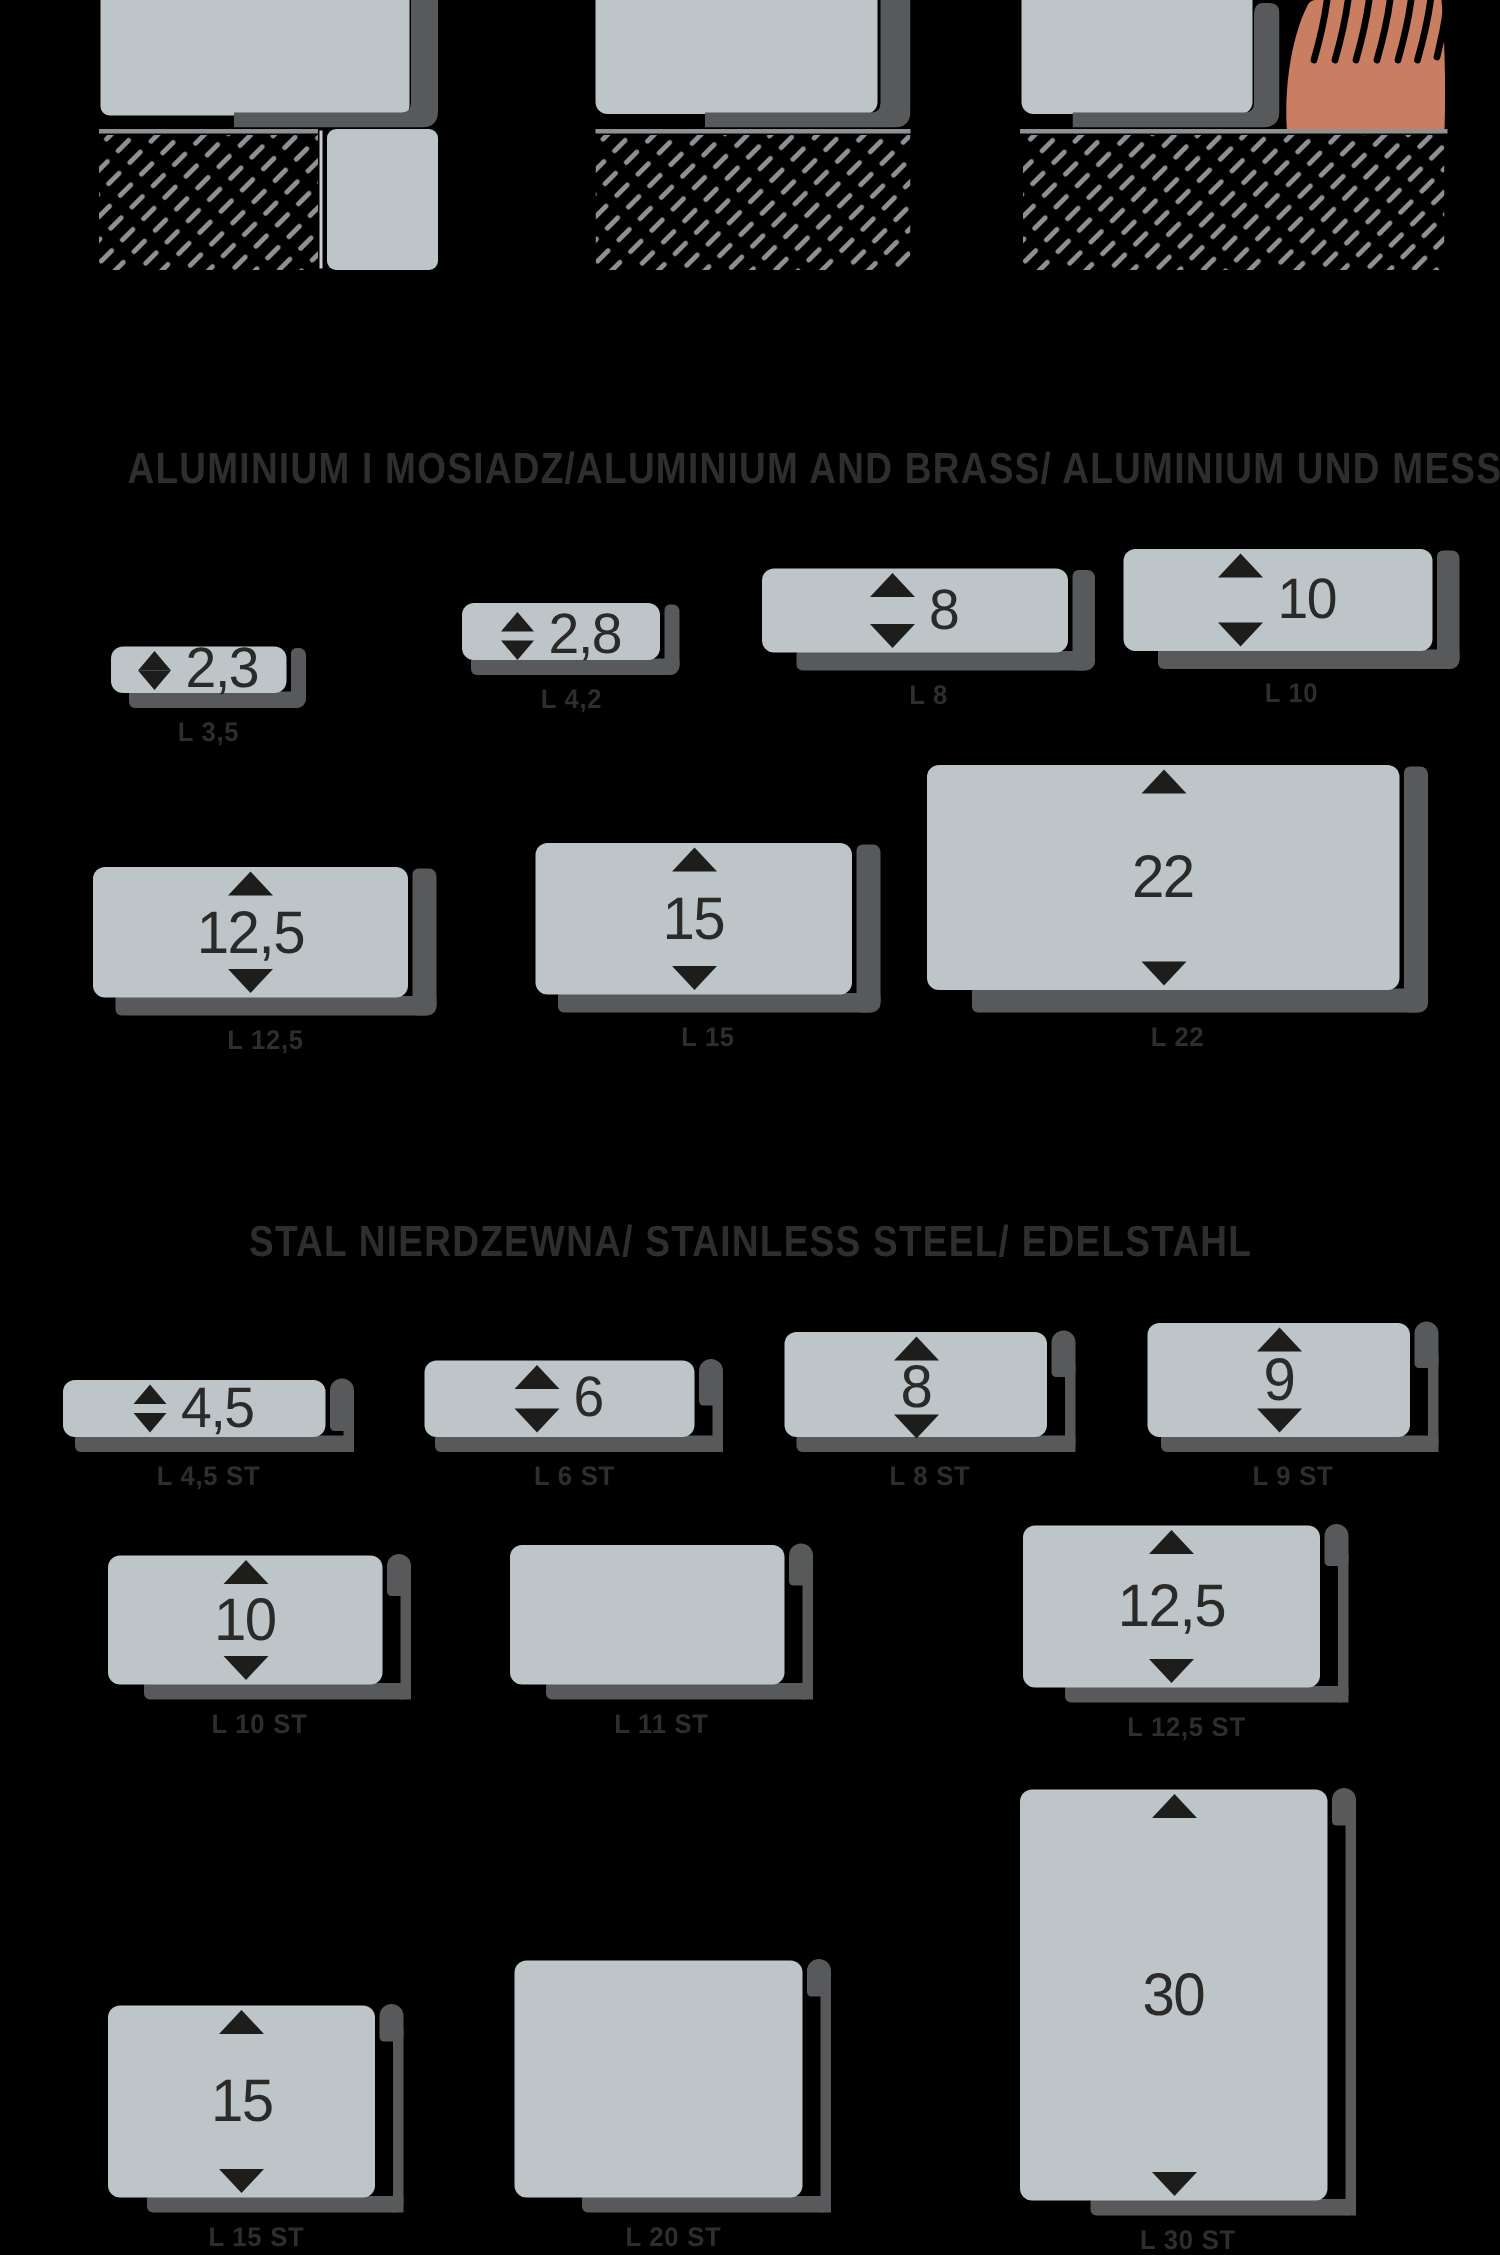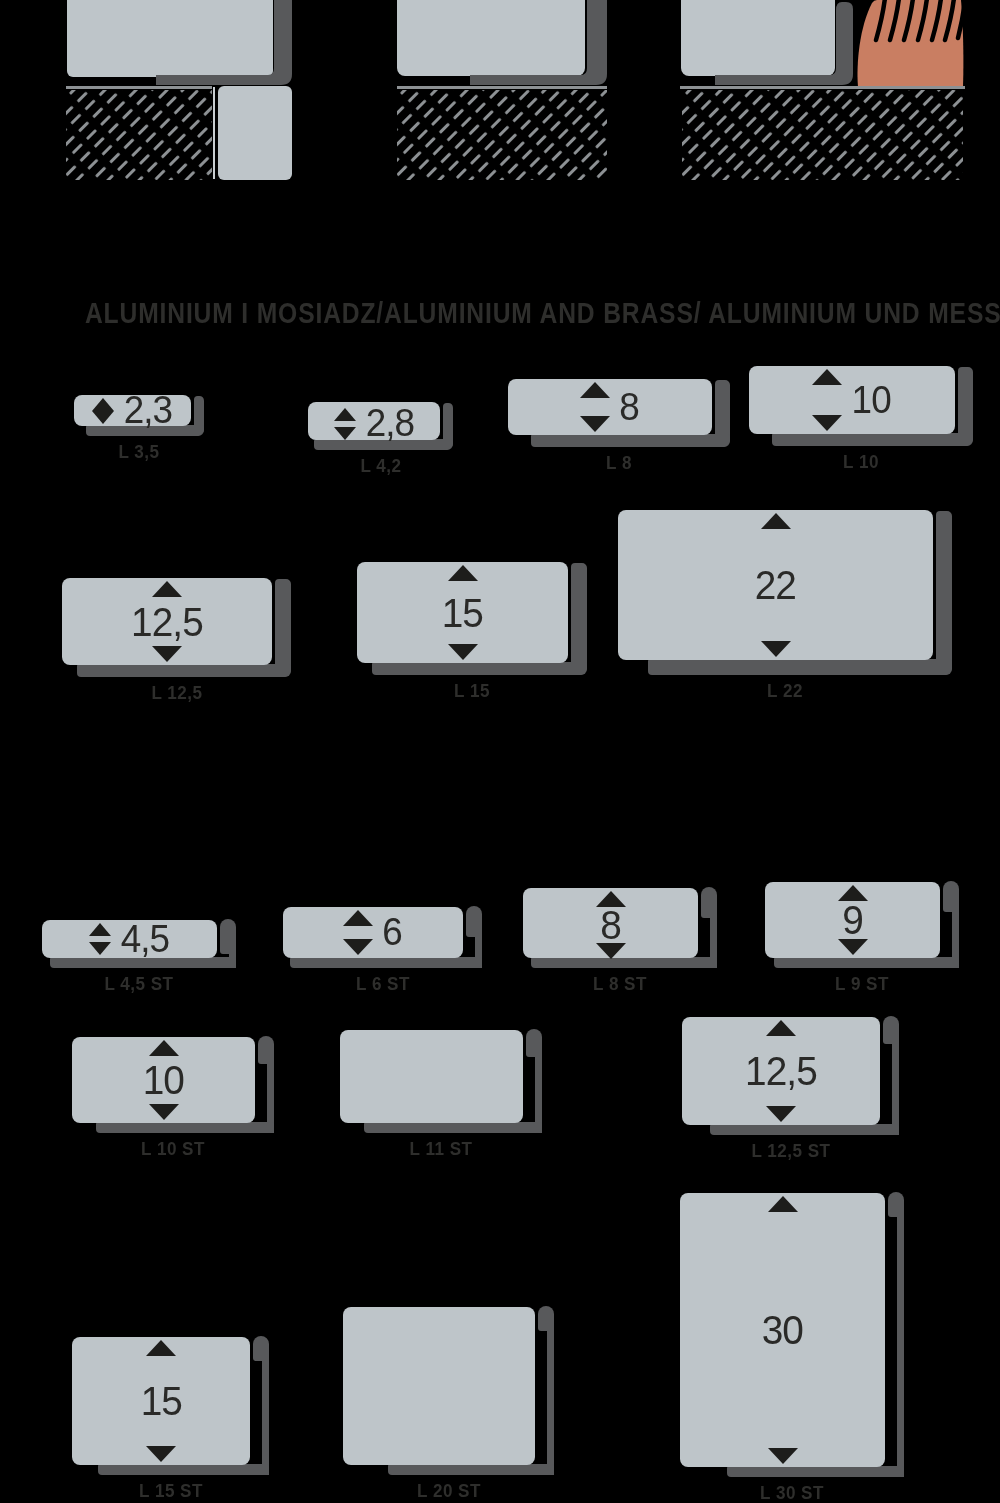--- a/index.html
+++ b/index.html
@@ -88,23 +88,26 @@
     </svg>
     <div class="baseline" style="left:680px;top:86px;width:285px;"></div>
     <svg class="abs" style="left:682px;top:90px;" width="281" height="90">
         <rect width="281" height="90" fill="url(#hatch)"></rect>
       </svg>
   </div>
 
   <div class="header" style="top:297px;">
     <span>ALUMINIUM I MOSIADZ/ALUMINIUM AND BRASS/ ALUMINIUM UND MESSING</span>
   </div>
+  <div class="header" style="top:812px;">
+    <span>STAL NIERDZEWNA/ STAINLESS STEEL/ EDELSTAHL</span>
+  </div>
 
   <div id="profiles">
-      <div class="pw" style="left: 74px; top: 395px; width: 134px; height: 76px;">
+      <div class="pw" style="left: 74px; top: 431px; width: 134px; height: 76px;">
         <div class="dark bar" style="left: 120px; top: 1px; width: 10px; height: 40px;"></div>
         <div class="dark flange" style="left: 12px; top: 30px; width: 118px; height: 11px;"></div>
         <div class="tile" style="left: 0px; top: 0px; width: 117px; height: 31px;"></div>
         <div class="dims" style="left: 0px; top: 0px; width: 117px; height: 31px;">
           <div class="acol" style="height: 25px;">
             <div class="tri-up sm"></div>
             <div class="tri-down sm"></div>
           </div>
           <div class="num">2,3</div>
         </div>

